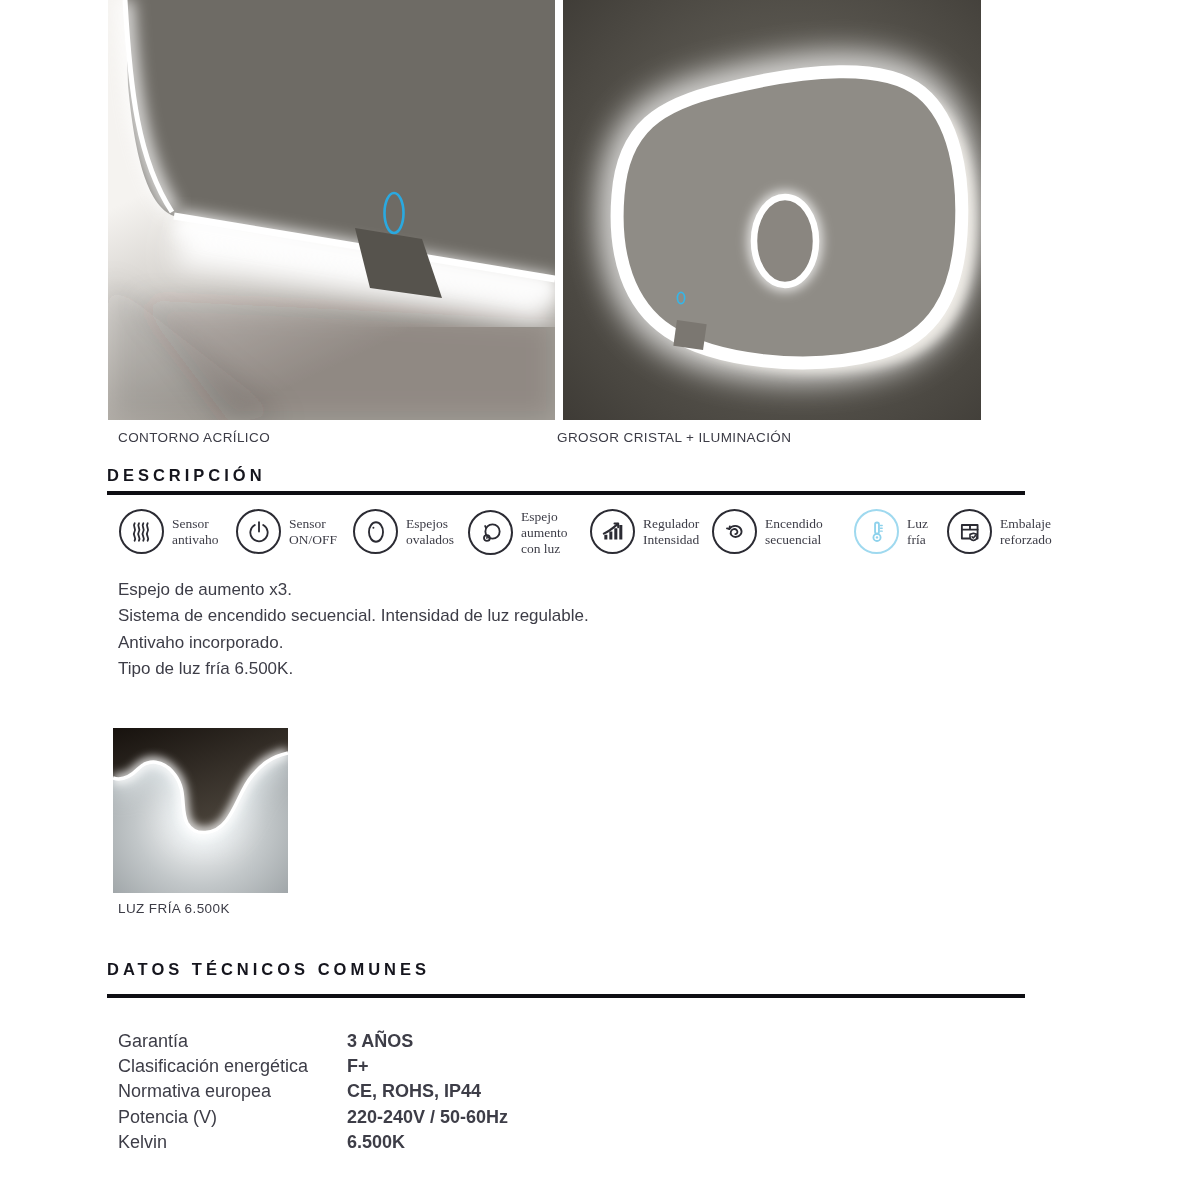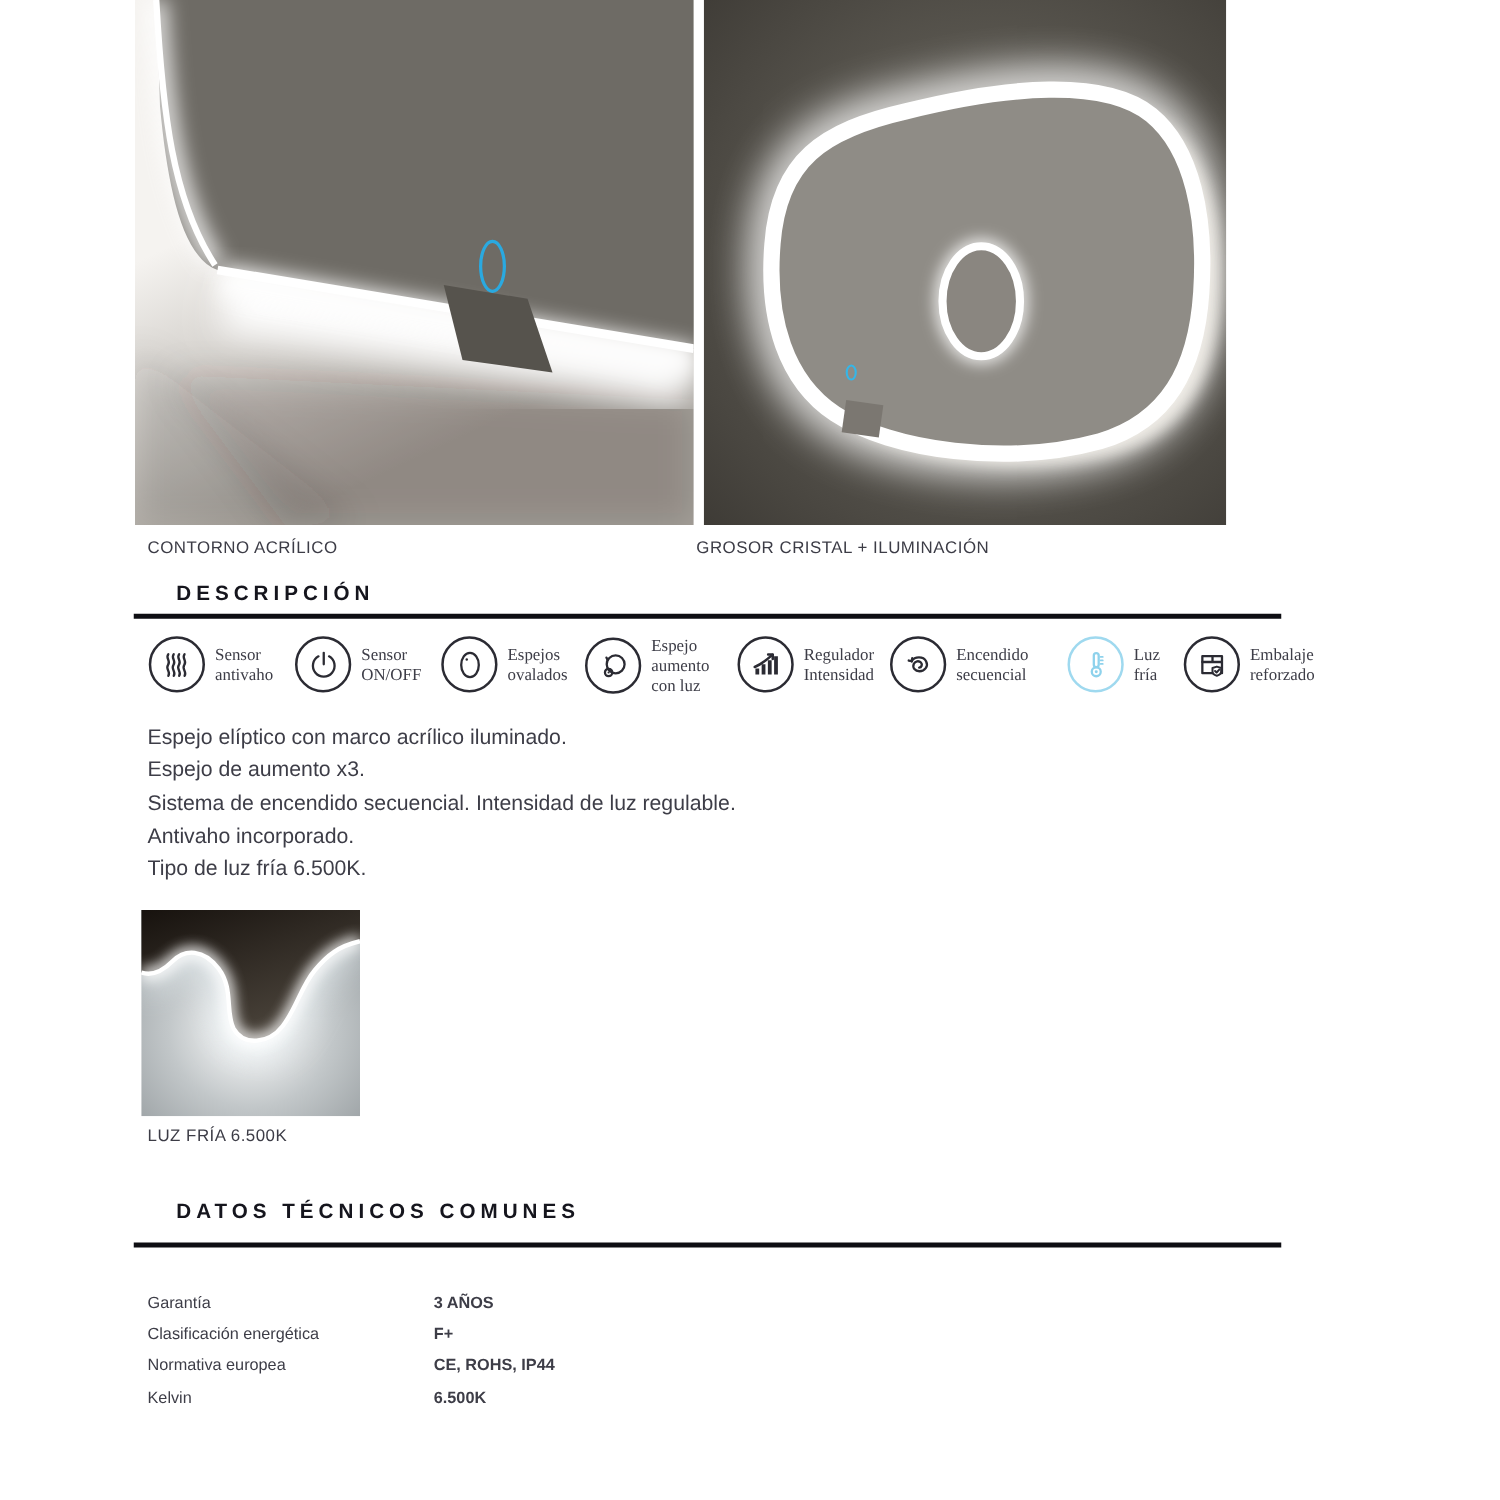--- a/index.html
+++ b/index.html
@@ -12,21 +12,21 @@
   #photo-right{left:563px;width:418px;height:420px;}
   #photo-small{position:absolute;left:113px;top:728px;width:175px;height:165px;}
   .photo svg,#photo-small svg{display:block;}
 
   .caption{position:absolute;font-size:13.5px;font-weight:500;letter-spacing:.4px;color:#3c3c46;}
   #cap-left{left:118px;top:430px;}
   #cap-right{left:557px;top:430px;text-align:right;}
   #cap-small{left:118px;top:901px;}
 
   .sec-title{position:absolute;left:107px;font-size:16.5px;font-weight:800;
-             letter-spacing:4px;color:#15151d;margin-left:34px;}
+             letter-spacing:4px;color:#15151d;}
   #desc-title{top:466px;}
   #datos-title{top:960px;}
   .rule{position:absolute;left:107px;width:918px;height:4px;background:#0e0e13;}
   #desc-rule{top:491px;}
   #datos-rule{top:994px;}
 
   
   .feature{position:absolute;top:509px;display:flex;align-items:center;gap:8px;}
   .fcircle{width:45px;height:45px;border:2px solid #2b2b33;border-radius:50%;
            display:flex;align-items:center;justify-content:center;flex:none;box-sizing:border-box;}
@@ -34,21 +34,21 @@
   .flabel{font-size:13.5px;line-height:1.18;color:#3d3d47;white-space:pre-line;font-family:Liberation Serif, serif;}
   .fcircle svg{stroke:#2b2b33;fill:none;stroke-width:1.7;stroke-linecap:round;stroke-linejoin:round;}
   .fcircle.blue svg{stroke:#8ed2ec;}
 
   
   #desc-lines{position:absolute;left:118px;top:577px;}
   .desc-line{font-size:17px;line-height:26.3px;color:#3d3d47;}
 
   
   #tech-table{position:absolute;left:118px;top:1029px;}
-  .trow{display:flex;font-size:13px;line-height:25.2px;color:#3d3d47;}
+  .trow{display:flex;font-size:18px;line-height:25.2px;color:#3d3d47;}
   .tlabel{width:229px;}
   .tvalue{font-weight:700;}
 </style>
 </head>
 <body>
 
 <div id="page">
 
   <div class="photo" id="photo-left">
     <svg width="447" height="420" viewBox="0 0 447 420">
@@ -208,21 +208,20 @@
         <path d="M4.5,9.8 h14.5 M12,5.5 v4.3"></path>
         <path d="M15.2,13.2 l3.2,1 v2.6 c0,1.6 -1.4,2.6 -3.2,3.1 c-1.8,-0.5 -3.2,-1.5 -3.2,-3.1 v-2.6 Z" fill="#ffffff" stroke-width="1.5"></path>
         <path d="M13.9,16.4 l1.1,1.1 l2,-2.1" stroke-width="1.5"></path>
       </svg>
     </span>
     <span class="flabel">Embalaje
 reforzado</span>
   </div>
 
   <div id="desc-lines">
-    <div class="desc-line">Espejo elíptico con marco acrílico iluminado.</div>
     <div class="desc-line">Espejo de aumento x3.</div>
     <div class="desc-line">Sistema de encendido secuencial. Intensidad de luz regulable.</div>
     <div class="desc-line">Antivaho incorporado.</div>
     <div class="desc-line">Tipo de luz fría 6.500K.</div>
   </div>
 
   <div id="photo-small">
     <svg width="175" height="165" viewBox="0 0 175 165">
       <defs>
         <radialGradient id="sgS" cx="0.5" cy="0.58" r="0.75">
@@ -260,18 +259,22 @@
     </div>
     <div class="trow">
       <span class="tlabel">Clasificación energética</span>
       <span class="tvalue">F+</span>
     </div>
     <div class="trow">
       <span class="tlabel">Normativa europea</span>
       <span class="tvalue">CE, ROHS, IP44</span>
     </div>
     <div class="trow">
+      <span class="tlabel">Potencia (V)</span>
+      <span class="tvalue">220-240V / 50-60Hz</span>
+    </div>
+    <div class="trow">
       <span class="tlabel">Kelvin</span>
       <span class="tvalue">6.500K</span>
     </div>
   </div>
 
 </div>
 
 </body></html>

